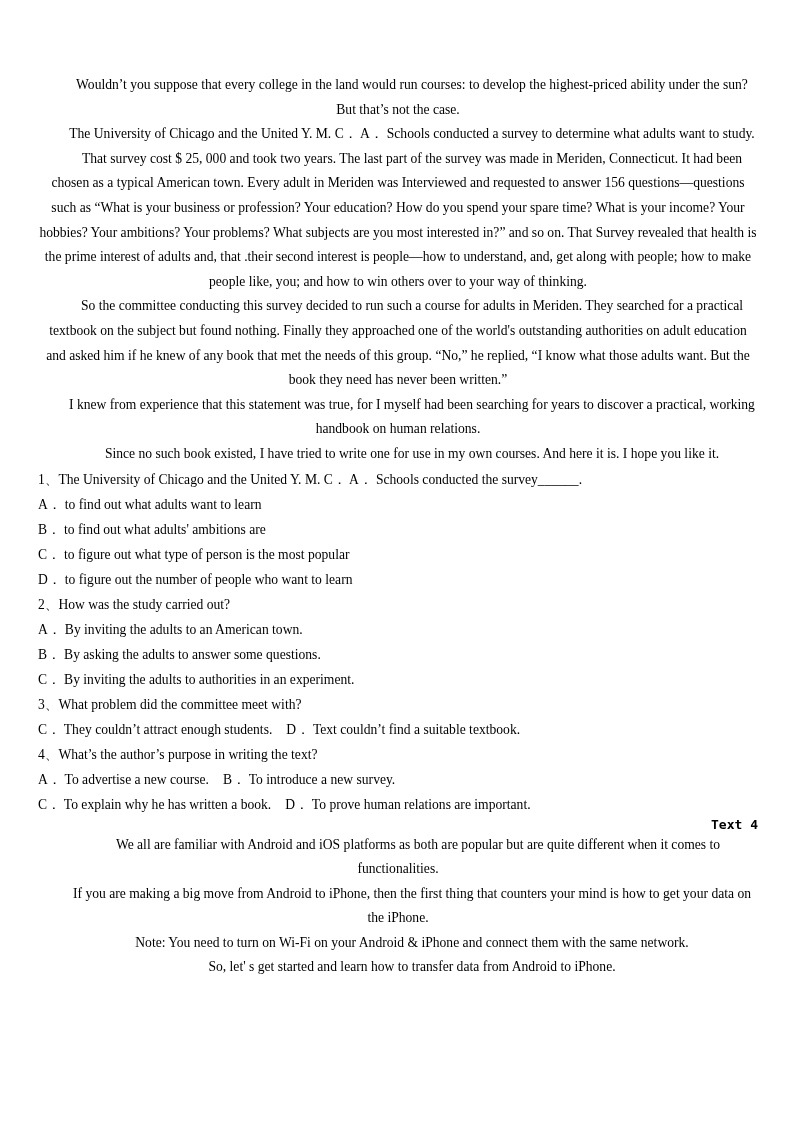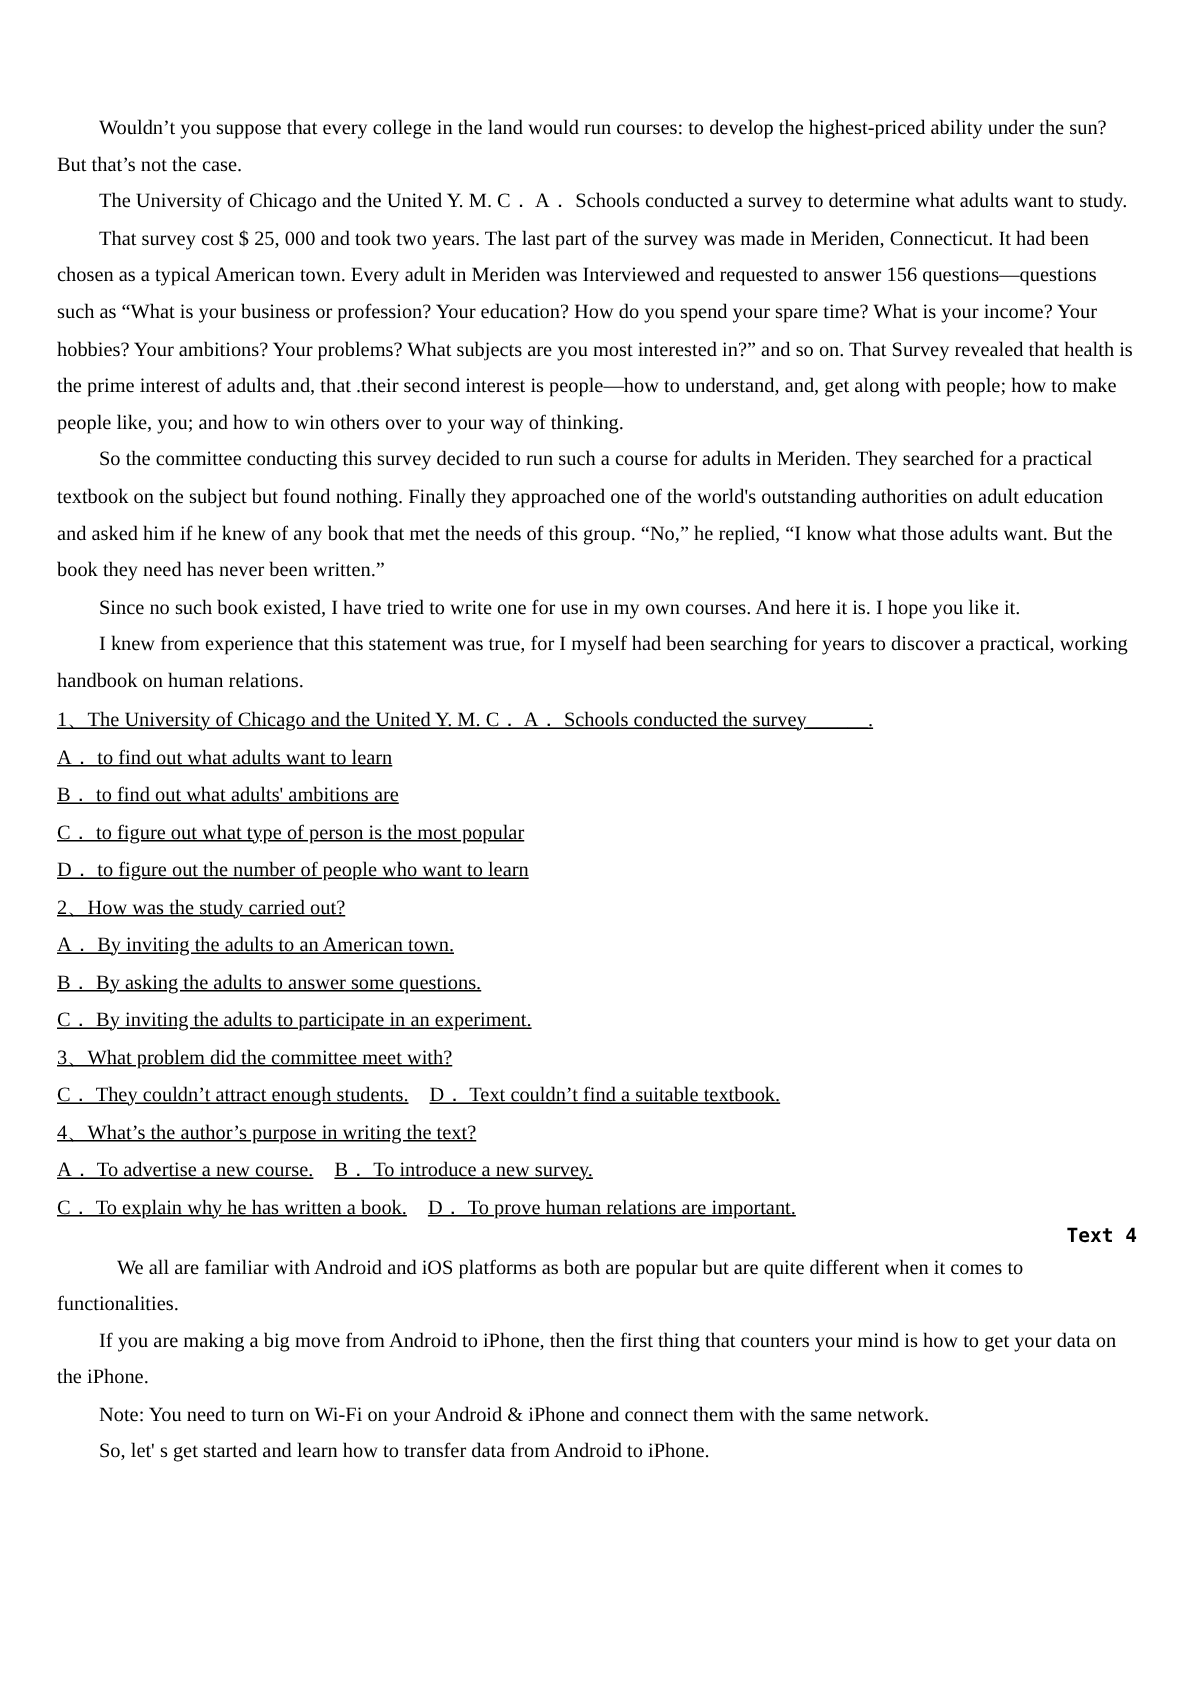--- a/index.html
+++ b/index.html
@@ -19,30 +19,29 @@
       position: absolute;
       left: 38px;
       top: 73px;
       width: 720px;
     }
     .para {
       font-size: 13.6px;
       line-height: 24.6px;
       margin: 0;
       text-indent: 28px;
-      text-align: left;
+      text-align: center;
     }
     .para.wide-indent {
       text-indent: 40px;
     }
     .q-stem, .q-opt {
       font-size: 13.6px;
       line-height: 25px;
       margin: 0;
-      text-decoration: underline;
     }
     .opt-gap {
       display: inline-block;
       width: 14px;
     }
     .section-title {
       font-family: "DejaVu Sans Mono", "Liberation Mono", monospace;
       font-size: 13px;
       line-height: 16px;
       text-align: right;
@@ -53,22 +52,22 @@
 </head>
 <body>
 
 <div class="page">
 
   <div>
     <p class="para">Wouldn’t you suppose that every college in the land would run courses: to develop the highest-priced ability under the sun? But that’s not the case.</p>
     <p class="para">The University of Chicago and the United Y. M. C． A． Schools conducted a survey to determine what adults want to study.</p>
     <p class="para">That survey cost $ 25, 000 and took two years. The last part of the survey was made in Meriden, Connecticut. It had been chosen as a typical American town. Every adult in Meriden was Interviewed and requested to answer 156 questions—questions such as “What is your business or profession? Your education? How do you spend your spare time? What is your income? Your hobbies? Your ambitions? Your problems? What subjects are you most interested in?” and so on. That Survey revealed that health is the prime interest of adults and, that .their second interest is people—how to understand, and, get along with people; how to make people like, you; and how to win others over to your way of thinking.</p>
     <p class="para">So the committee conducting this survey decided to run such a course for adults in Meriden. They searched for a practical textbook on the subject but found nothing. Finally they approached one of the world's outstanding authorities on adult education and asked him if he knew of any book that met the needs of this group. “No,” he replied, “I know what those adults want. But the book they need has never been written.”</p>
+    <p class="para">I knew from experience that this statement was true, for I myself had been searching for years to discover a practical, working handbook on human relations.</p>
     <p class="para">Since no such book existed, I have tried to write one for use in my own courses. And here it is. I hope you like it.</p>
-    <p class="para">I knew from experience that this statement was true, for I myself had been searching for years to discover a practical, working handbook on human relations.</p>
   </div>
 
   <div>
 
     <div>
       <p class="q-stem">1、The University of Chicago and the United Y. M. C． A． Schools conducted the survey______.</p>
       <p class="q-opt">
         <span>A． to find out what adults want to learn</span>
       </p>
       <p class="q-opt">
@@ -84,21 +83,21 @@
 
     <div>
       <p class="q-stem">2、How was the study carried out?</p>
       <p class="q-opt">
         <span>A． By inviting the adults to an American town.</span>
       </p>
       <p class="q-opt">
         <span>B． By asking the adults to answer some questions.</span>
       </p>
       <p class="q-opt">
-        <span>C． By inviting the adults to participate in an experiment.</span>
+        <span>C． By inviting the adults to authorities in an experiment.</span>
       </p>
     </div>
 
     <div>
       <p class="q-stem">3、What problem did the committee meet with?</p>
       <p class="q-opt">
         <span>C． They couldn’t attract enough students.</span><span class="opt-gap"></span><span>D． Text couldn’t find a suitable textbook.</span>
       </p>
     </div>
 

